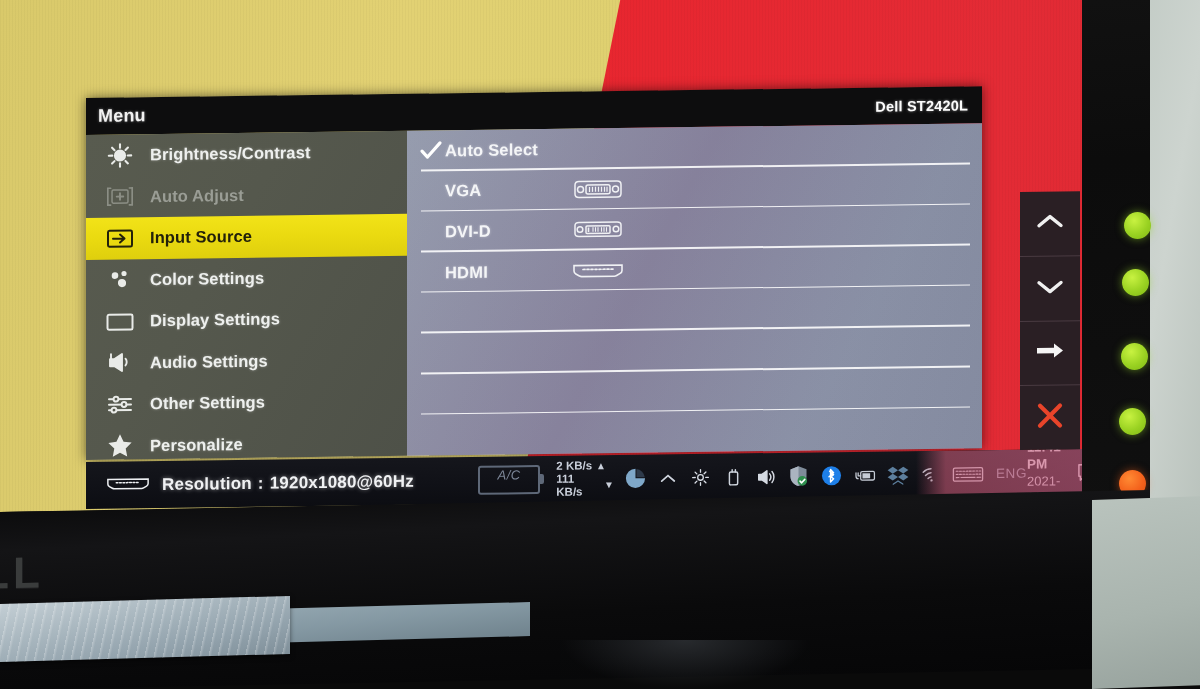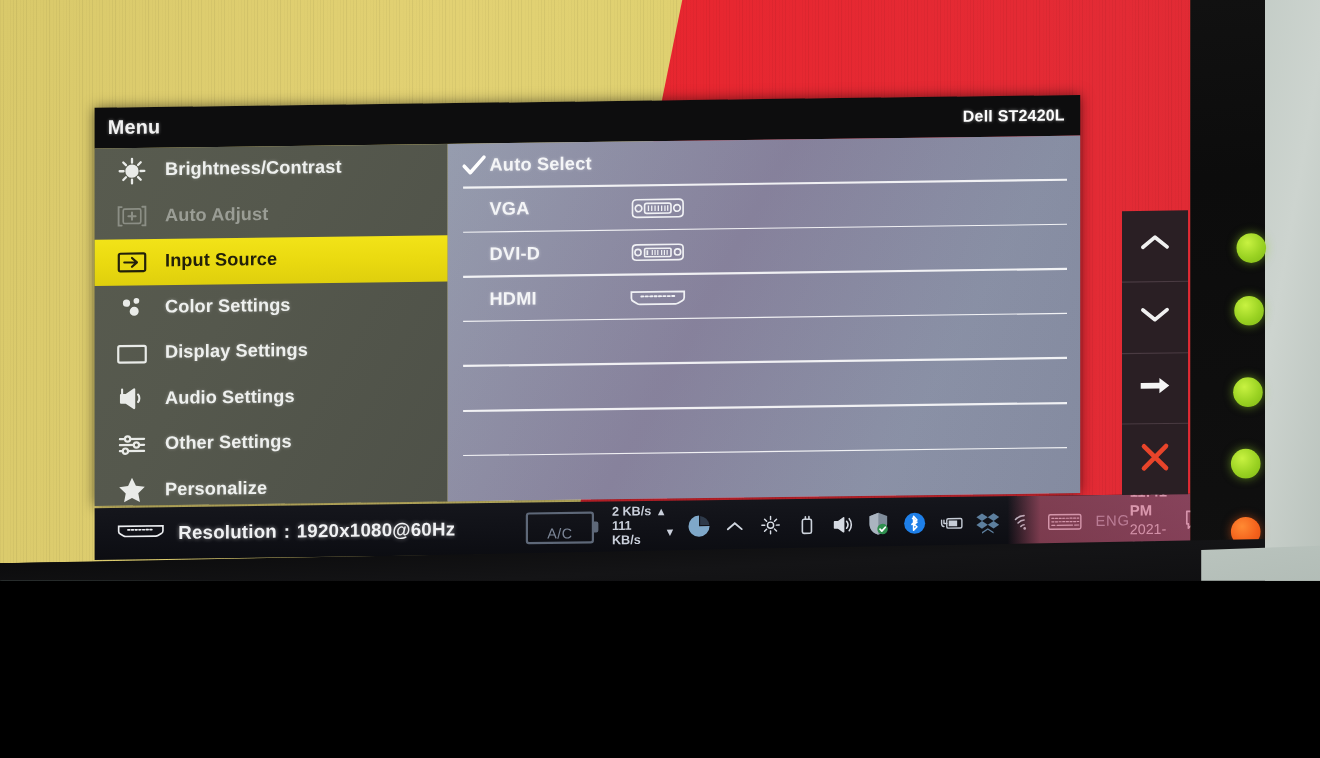--- a/index.html
+++ b/index.html
@@ -1,18 +1,18 @@
 <!DOCTYPE html>
 <html><head>
 <meta charset="utf-8">
 <style>
   html,body{margin:0;padding:0;background:#000;}
   body{width:1200px;height:689px;overflow:hidden;font-family:"Liberation Sans",sans-serif;}
 
-  #scene{position:relative;width:1200px;height:528px;overflow:hidden;background:#0a0a0a;}
+  #scene{position:relative;width:1200px;height:689px;overflow:hidden;background:#0a0a0a;}
 
   
   .wall{position:absolute;left:1140px;top:0;width:60px;height:540px;
         background:linear-gradient(100deg,#c3ccc6 0%,#cdd4cf 45%,#b9c2bc 100%);}
 
   
   .bezel{position:absolute;left:0;top:0;width:1150px;height:540px;
          background:linear-gradient(175deg,#141414 0%,#0c0c0c 40%,#101010 100%);}
 
   
@@ -68,21 +68,21 @@
   
   .botbar{position:absolute;left:86px;top:462px;width:996px;height:47px;
           transform:skewY(-0.75deg);transform-origin:0 0;
           background:linear-gradient(180deg,#15161c 0%,#101117 55%,#0c0d12 100%);
           display:flex;align-items:center;overflow:hidden;}
   .res-wrap{display:flex;align-items:center;padding-left:16px;flex:0 0 auto;}
   .res-txt{margin-left:8px;font-size:17px;font-weight:bold;color:#f0f1f3;letter-spacing:.2px;
            text-shadow:0 0 4px rgba(255,255,255,.5);}
   .tray{display:flex;align-items:center;margin-left:64px;gap:10px;flex:1;}
   .acbat{width:62px;height:25px;border:2px solid #5e6878;border-radius:3px;position:relative;
-         display:flex;align-items:flex-end;justify-content:center;}
+         display:flex;align-items:flex-start;justify-content:center;font-style:italic;}
   .acbat:after{content:"";position:absolute;right:-6px;top:7px;width:4px;height:10px;
          background:#5e6878;border-radius:0 2px 2px 0;}
   .acbat span{font-size:13px;color:#7d8798;letter-spacing:.5px;}
   .netspd{display:flex;flex-direction:column;justify-content:center;line-height:1.15;margin-left:6px;}
   .netspd div{font-size:11.5px;color:#c9cfda;font-weight:bold;display:flex;gap:4px;align-items:center;}
   .netspd i{font-style:normal;font-size:10px;}
   .tico{display:flex;align-items:center;justify-content:center;width:24px;height:24px;}
   .lang{font-size:13.5px;color:#9aa3b2;letter-spacing:.6px;margin-left:2px;}
   .clock{margin-left:auto;display:flex;align-items:center;gap:14px;padding-right:14px;}
   .clk-t{display:flex;flex-direction:column;align-items:flex-end;line-height:1.25;}

